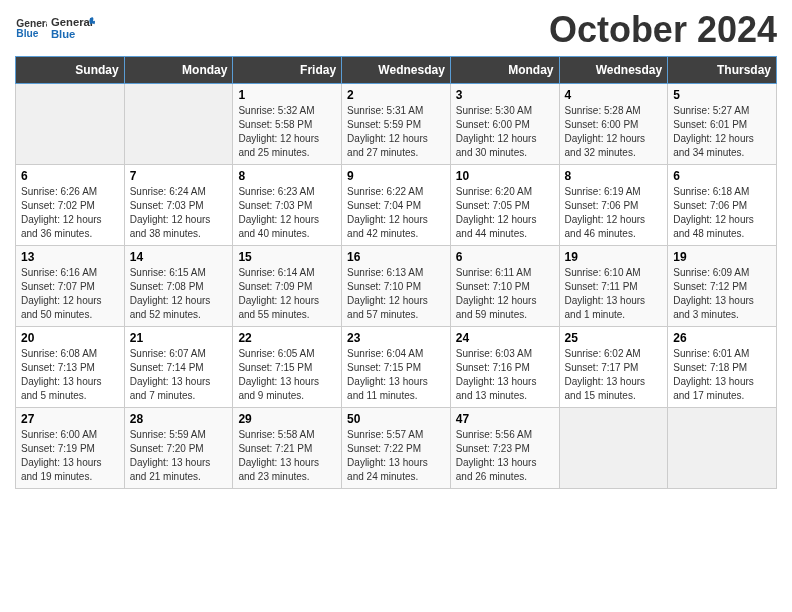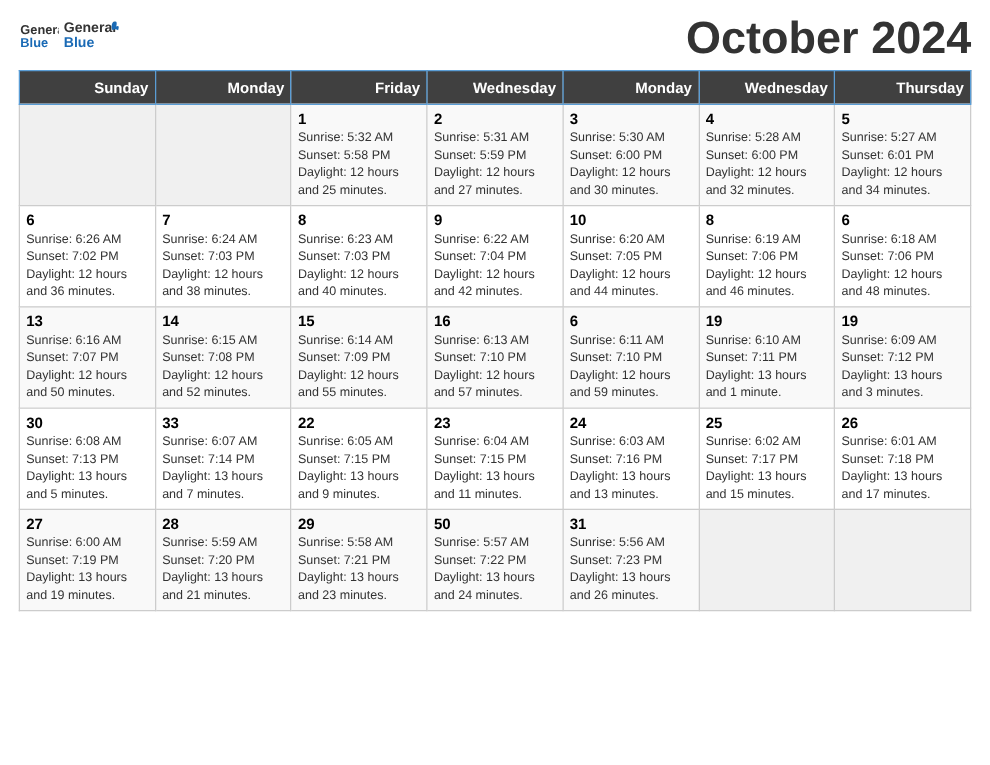--- a/index.html
+++ b/index.html
@@ -194,25 +194,25 @@
           <div class="day-num">19</div>
           <div class="day-info">Sunrise: 6:10 AM<br>Sunset: 7:11 PM<br>Daylight: 13 hours<br>and 1 minute.</div>
         </td>
         <td>
           <div class="day-num">19</div>
           <div class="day-info">Sunrise: 6:09 AM<br>Sunset: 7:12 PM<br>Daylight: 13 hours<br>and 3 minutes.</div>
         </td>
       </tr>
       <tr>
         <td>
-          <div class="day-num">30</div>
+          <div class="day-num">20</div>
           <div class="day-info">Sunrise: 6:08 AM<br>Sunset: 7:13 PM<br>Daylight: 13 hours<br>and 5 minutes.</div>
         </td>
         <td>
-          <div class="day-num">33</div>
+          <div class="day-num">21</div>
           <div class="day-info">Sunrise: 6:07 AM<br>Sunset: 7:14 PM<br>Daylight: 13 hours<br>and 7 minutes.</div>
         </td>
         <td>
           <div class="day-num">22</div>
           <div class="day-info">Sunrise: 6:05 AM<br>Sunset: 7:15 PM<br>Daylight: 13 hours<br>and 9 minutes.</div>
         </td>
         <td>
           <div class="day-num">23</div>
           <div class="day-info">Sunrise: 6:04 AM<br>Sunset: 7:15 PM<br>Daylight: 13 hours<br>and 11 minutes.</div>
         </td>
@@ -240,20 +240,20 @@
         </td>
         <td>
           <div class="day-num">29</div>
           <div class="day-info">Sunrise: 5:58 AM<br>Sunset: 7:21 PM<br>Daylight: 13 hours<br>and 23 minutes.</div>
         </td>
         <td>
           <div class="day-num">50</div>
           <div class="day-info">Sunrise: 5:57 AM<br>Sunset: 7:22 PM<br>Daylight: 13 hours<br>and 24 minutes.</div>
         </td>
         <td>
-          <div class="day-num">31</div>
+          <div class="day-num">47</div>
           <div class="day-info">Sunrise: 5:56 AM<br>Sunset: 7:23 PM<br>Daylight: 13 hours<br>and 26 minutes.</div>
         </td>
         <td class="empty-cell"></td>
         <td class="empty-cell"></td>
       </tr>
     </tbody>
 </table>
 
 </body></html>

